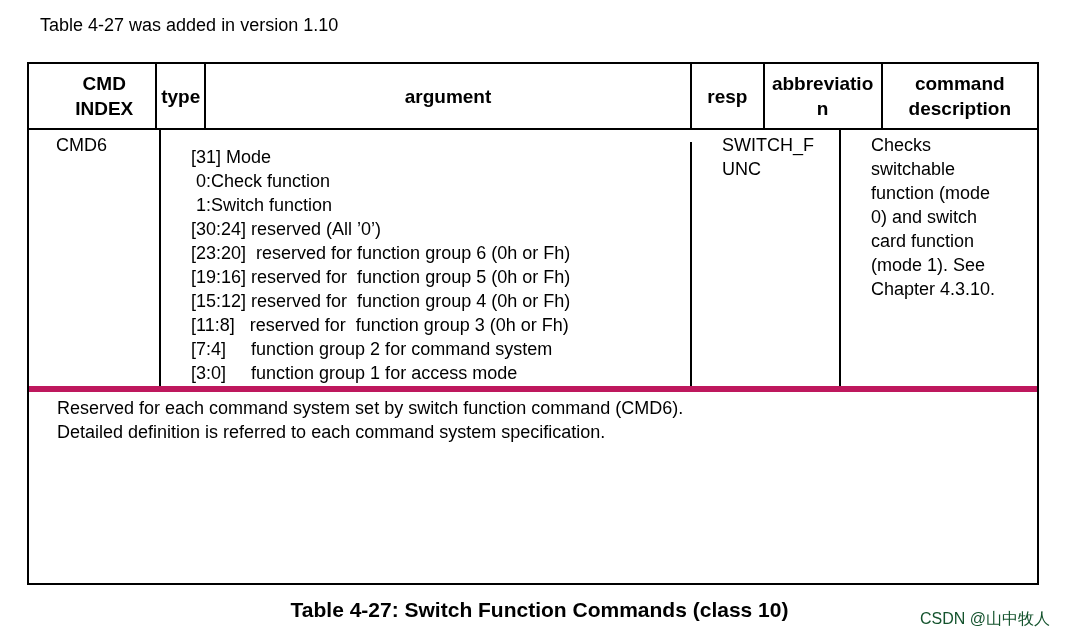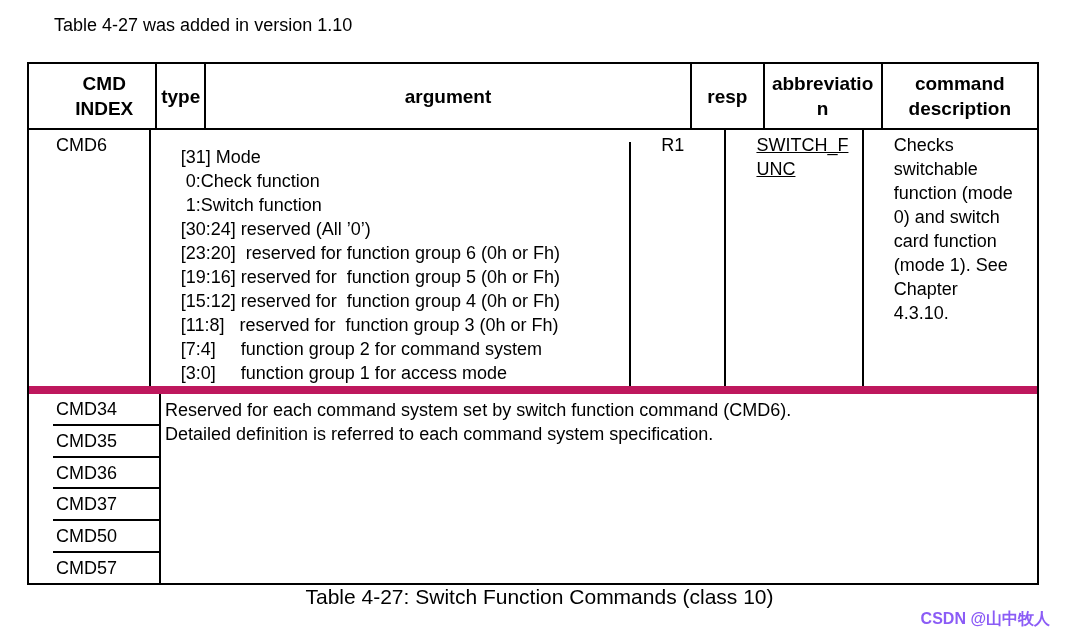--- a/index.html
+++ b/index.html
@@ -5,34 +5,34 @@
   html,body { margin:0; padding:0; }
   body {
     width:1065px; height:636px;
     background:#ffffff;
     font-family:"Liberation Sans","DejaVu Sans",sans-serif;
     color:#000000;
     position:relative;
     overflow:hidden;
   }
   .intro {
-    position:absolute; left:54px; top:13px;
+    position:absolute; left:40px; top:13px;
     font-size:18px; line-height:24px;
   }
   .spec-table {
     position:absolute; left:27px; top:62px;
     width:1012px; height:523px;
     border:2px solid #000;
     box-sizing:border-box;
     display:flex; flex-direction:column;
     background:#fff;
   }
   .row { display:flex; min-height:0;padding-left:24px; }
   .header-row { flex:0 0 64px; border-bottom:2px solid #000; }
-  .cmd6-row   { flex:0 0 256px; border-bottom:8px solid #be185d;gap:27px; }
+  .cmd6-row   { flex:0 0 256px; border-bottom:6px solid #be185d;gap:27px; }
   .section2   { flex:1 1 auto; }
   .cell {
     box-sizing:border-box;
     border-right:2px solid #000;
     overflow:hidden;
   }
   .c1 { width:108px; }
   .c2 { width:50px; }
   .c3 { width:504px; }
   .c4 { width:75px; }
@@ -43,50 +43,49 @@
     text-align:center;
     font-weight:bold; font-size:19px; line-height:25px;
     white-space:pre-line;
     padding:0 4px;
   }
   .body-cell {
     font-size:18px; line-height:24px;
     padding:3px 2px 0 3px;
   }
   .arg-cell  { white-space:pre;margin-top:12px; }
-  .abbr-cell { white-space:pre-line;text-decoration:underline; }
+  .abbr-cell { white-space:pre-line; }
   .desc-cell { padding-right:21px; }
   .s2-left {
     width:108px; box-sizing:border-box;
     border-right:2px solid #000;
     display:flex; flex-direction:column;
   }
   .cmd-cell {
     flex:1 1 0; box-sizing:border-box;
     border-bottom:2px solid #000;
     font-size:18px; line-height:24px;
     padding:3px 0 0 3px;
   }
   .cmd-cell:last-child { border-bottom:none; }
   .s2-body {
     flex:1 1 auto;
     font-size:18px; line-height:24px;
     padding:4px 0 0 4px;
     white-space:pre-line;
   }
   .caption {
-    position:absolute; left:14px; right:0; top:584px;
+    position:absolute; left:14px; right:0; top:597px;
     text-align:center;
-    font-weight:normal; font-size:21px; line-height:26px;
+    font-weight:bold; font-size:21px; line-height:26px;
   }
   .watermark {
     position:absolute; top:609px; right:15px;
     font-size:16px; line-height:20px;
-    color:#8b5cf6;
-    font-weight:bold;
+    color:#14532d;
   }
 </style>
 </head>
 <body>
 
 <div class="intro">Table 4-27 was added in version 1.10</div>
 
 <div class="spec-table">
 
   <div class="row header-row">
@@ -105,35 +104,26 @@
     <div class="cell c3 body-cell arg-cell">[31] Mode
  0:Check function
  1:Switch function
 [30:24] reserved (All ’0’)
 [23:20]  reserved for function group 6 (0h or Fh)
 [19:16] reserved for  function group 5 (0h or Fh)
 [15:12] reserved for  function group 4 (0h or Fh)
 [11:8]   reserved for  function group 3 (0h or Fh)
 [7:4]     function group 2 for command system
 [3:0]     function group 1 for access mode</div>
-    <div class="cell c4 body-cell">R1</div>
     <div class="cell c5 body-cell abbr-cell">SWITCH_F
 UNC</div>
     <div class="cell c6 body-cell desc-cell">Checks switchable function (mode 0) and switch card function (mode 1). See Chapter 4.3.10.</div>
   </div>
 
   <div class="row section2">
-    <div class="s2-left">
-      <div class="cmd-cell">CMD34</div>
-      <div class="cmd-cell">CMD35</div>
-      <div class="cmd-cell">CMD36</div>
-      <div class="cmd-cell">CMD37</div>
-      <div class="cmd-cell">CMD50</div>
-      <div class="cmd-cell">CMD57</div>
-    </div>
     <div class="s2-body">Reserved for each command system set by switch function command (CMD6).
 Detailed definition is referred to each command system specification.</div>
   </div>
 
 </div>
 
 <div class="caption">Table 4-27: Switch Function Commands (class 10)</div>
 <div class="watermark">CSDN @山中牧人</div>
 
 </body></html>

